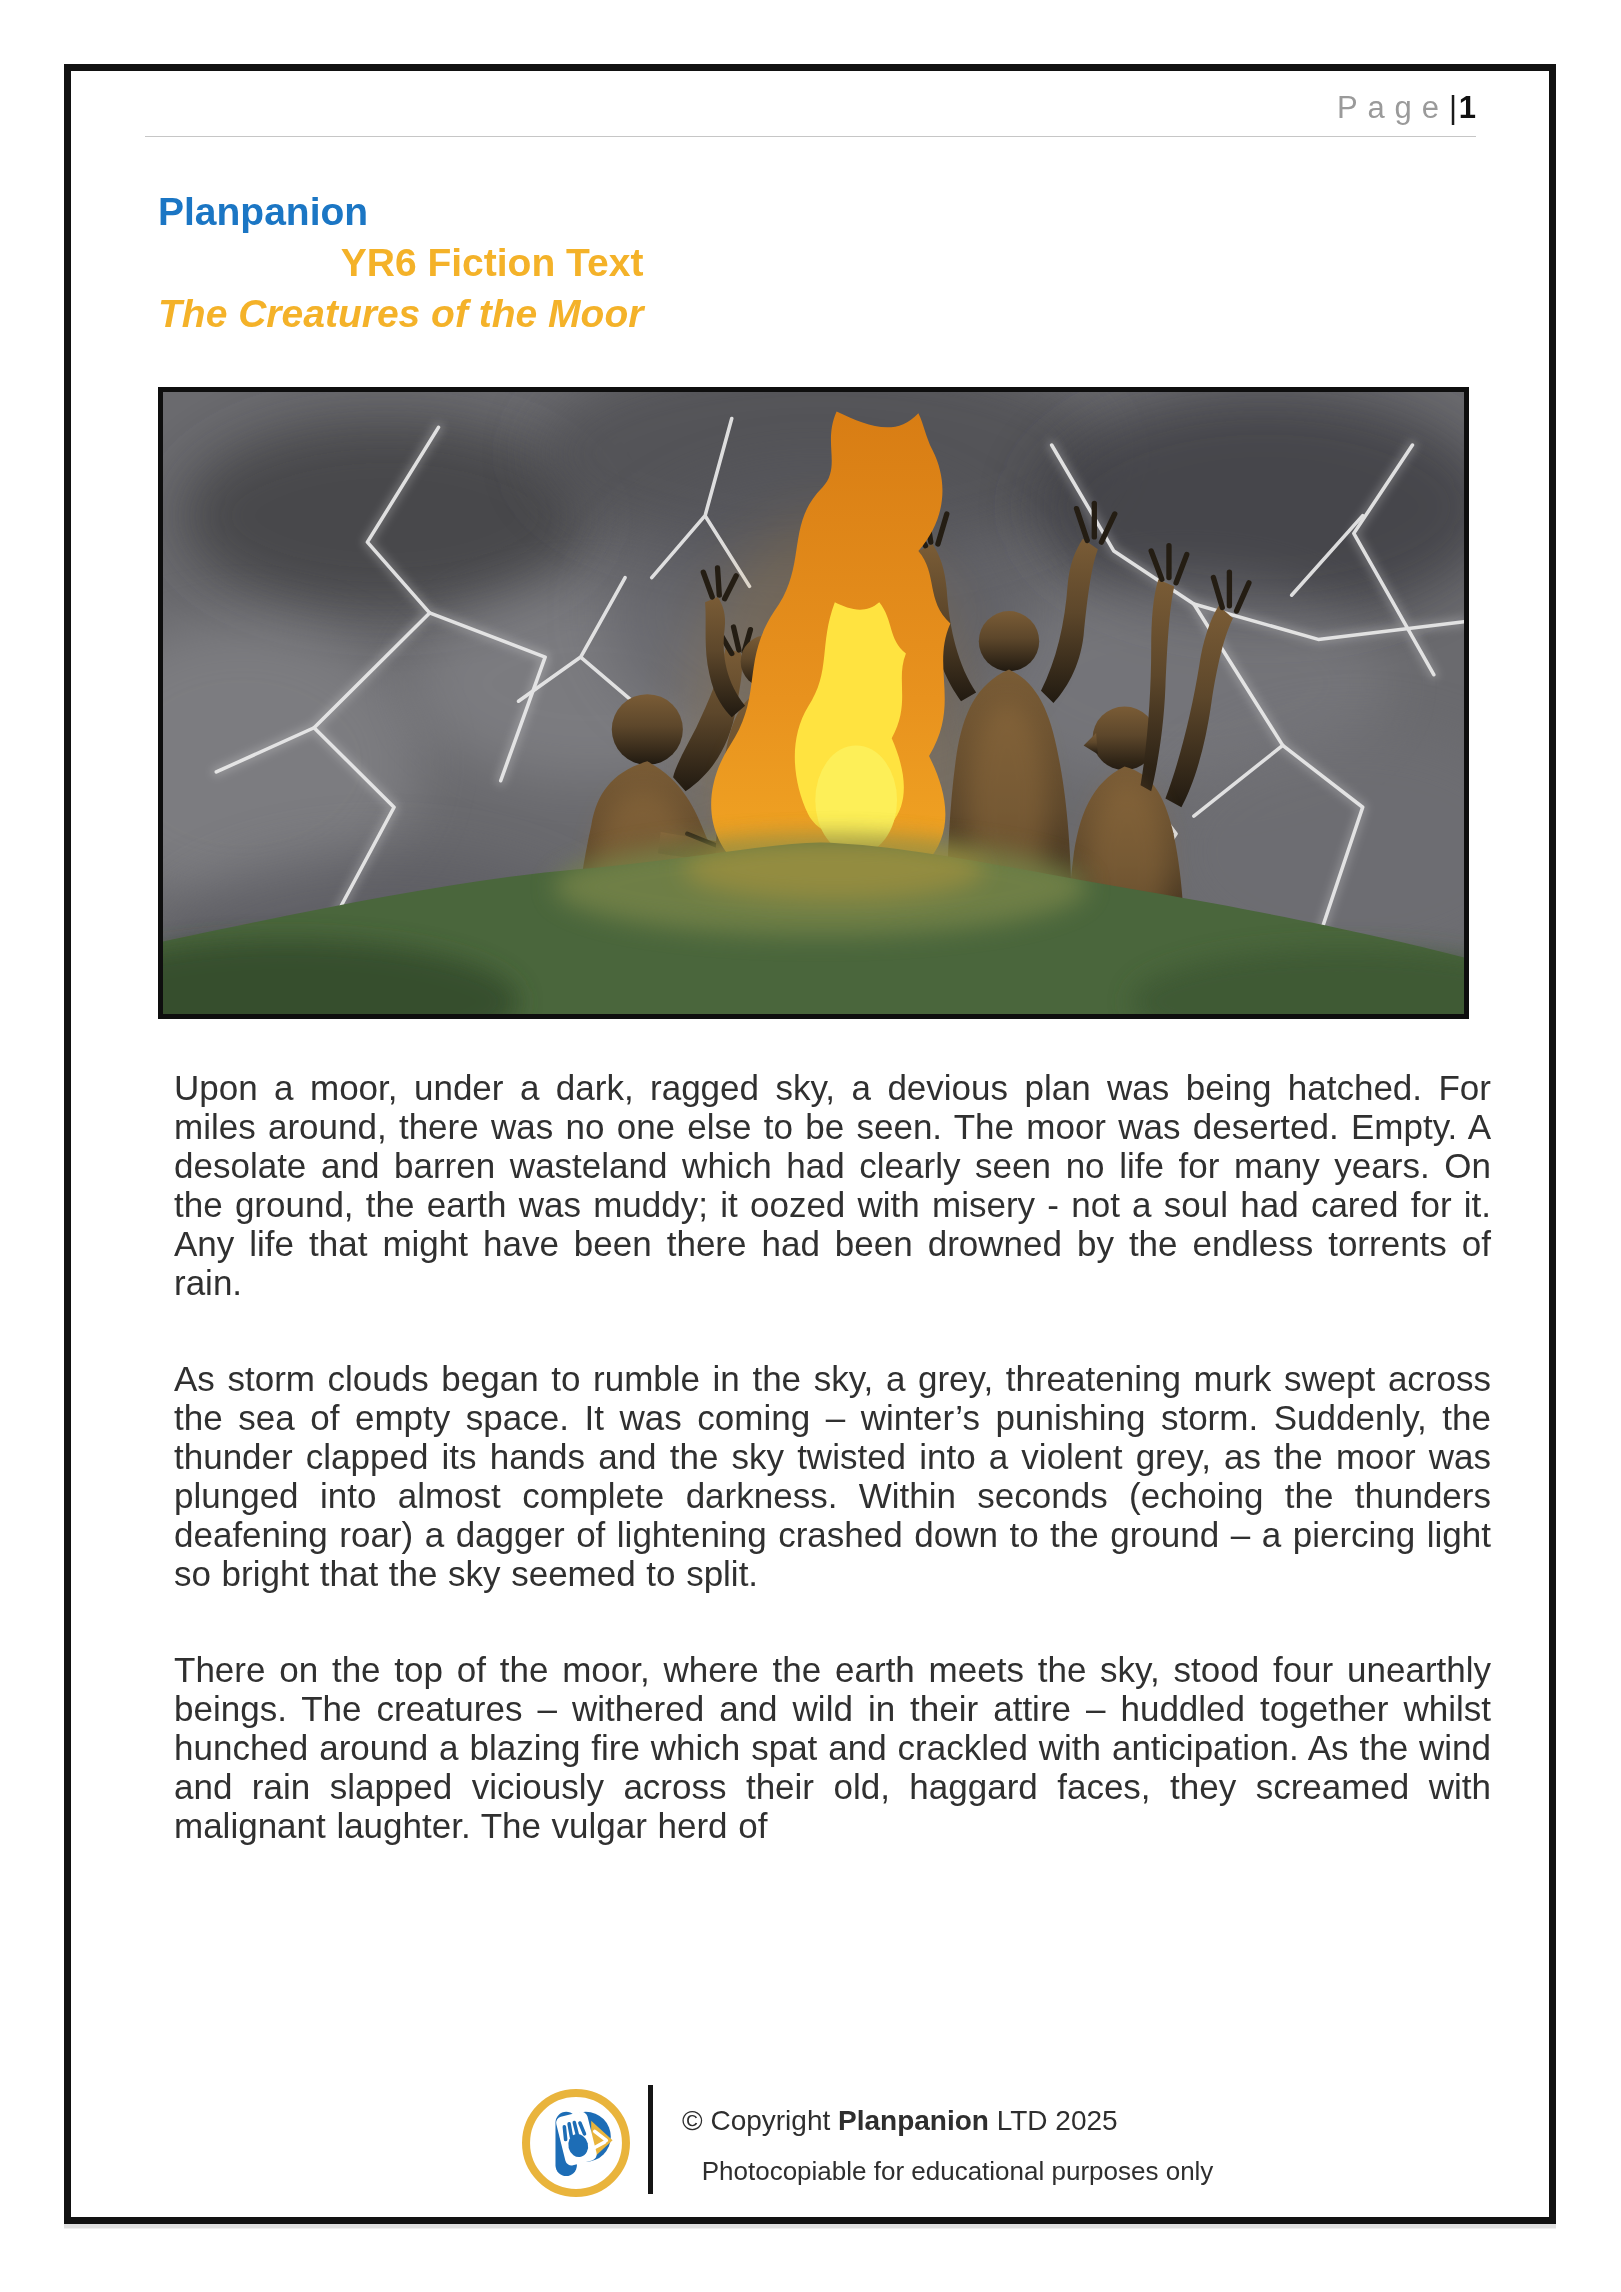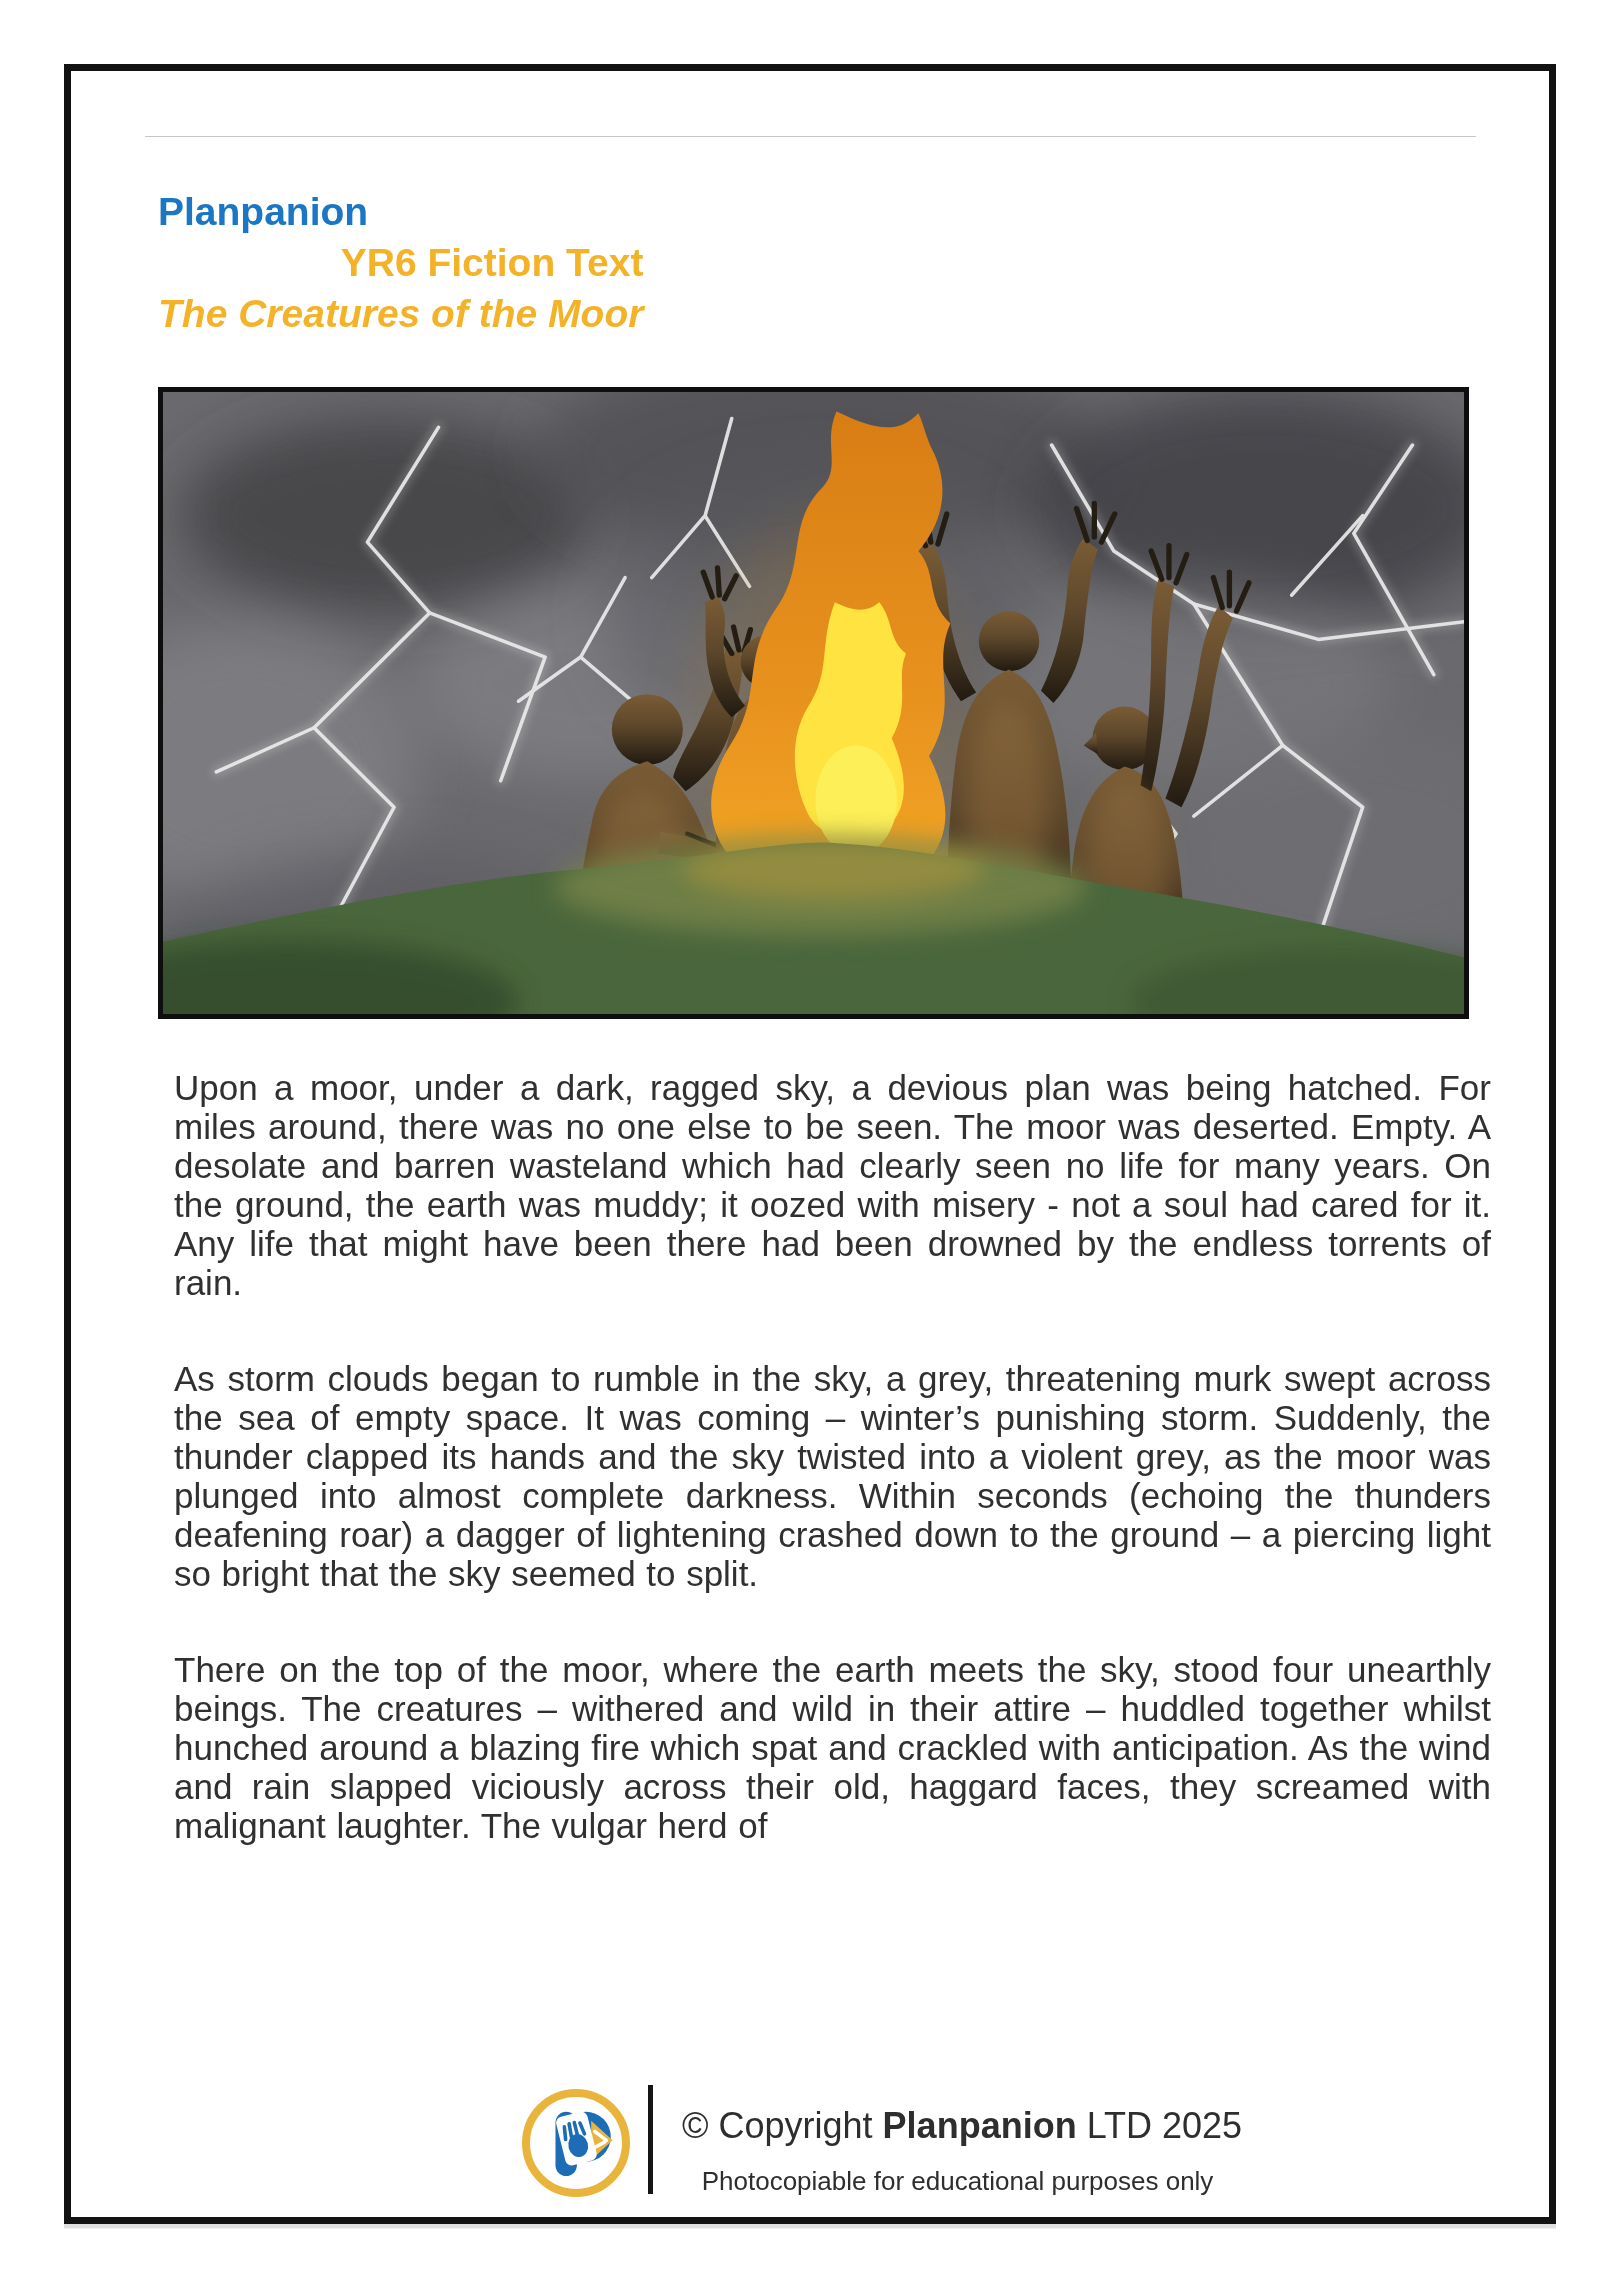--- a/index.html
+++ b/index.html
@@ -50,31 +50,34 @@
     font-size:35px;line-height:39px;color:#303030;
     text-align:justify;
     word-spacing:0.9px;
     margin-left:16px;
   }
   .story p{margin:0 0 57px 0;}
   
   .footer-logo{position:absolute;left:518px;top:2085px;width:116px;height:116px;}
   .footer-divider{position:absolute;left:648px;top:2085px;width:5.4px;height:109px;background:#151515;}
   .footer-text{position:absolute;left:682px;top:2105px;color:#2e2e2e;}
-  .copyright-line{font-size:36px;}
+  .copyright-line{font-size:28px;}
   .copyright-line .brand{font-weight:bold;}
   .photocopiable{font-size:26px;margin-top:19px;padding-left:19.7px;}
 </style>
 </head>
 <body>
 
 <div class="page">
 
   <div class="page-frame"></div>
 
+  <div class="header-row">
+    <span>Page</span><span class="sep">|</span><span class="num">1</span>
+  </div>
   <div class="header-rule"></div>
 
   <div class="titles">
     <div class="t-brand">Planpanion</div>
     <div class="t-series">YR6 Fiction Text</div>
     <div class="t-title">The Creatures of the Moor</div>
   </div>
 
   <div class="illustration">
     <svg viewBox="0 0 1464 704" preserveAspectRatio="none">

